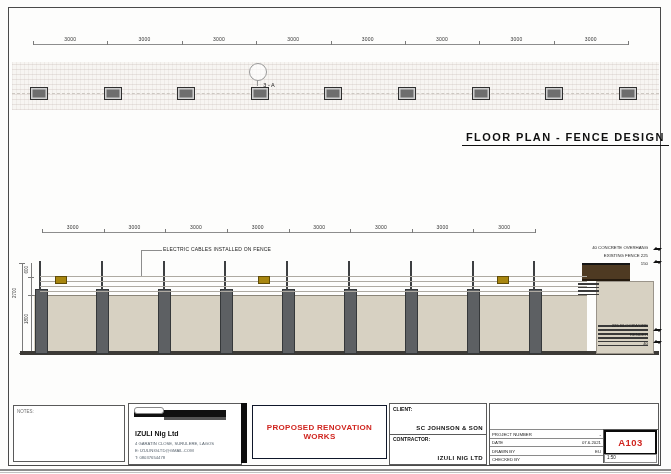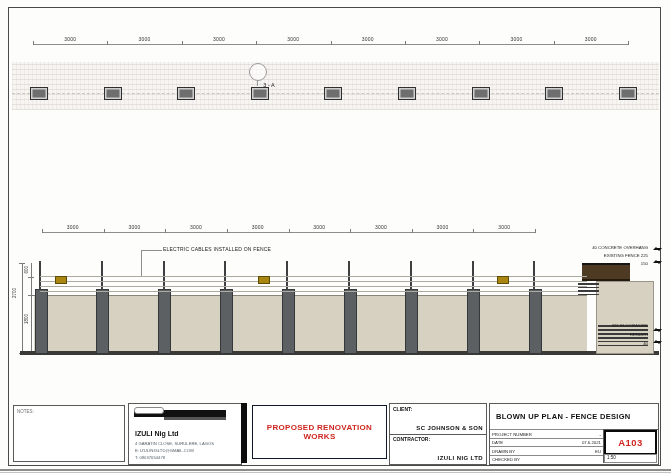--- a/index.html
+++ b/index.html
@@ -93,20 +93,21 @@
 <body>
 
 <div class="screen">
   <div class="sheet-border"></div>
 
   <div class="fp-band"></div>
   <div class="fp-centerline"></div>
   <div class="balloon"></div>
   <div class="balloon-leader"></div>
   <div class="balloon-label">3 - A</div>
+  <div class="view-title" id="fp-title">FLOOR PLAN - FENCE DESIGN</div>
 
   <div class="cable-note">ELECTRIC CABLES INSTALLED ON FENCE</div>
   <div class="leader-h"></div>
   <div class="leader-v"></div>
 
   <div class="vline" style="left:22px;top:263px;height:91px;"></div>
   <div class="htick" style="left:19px;top:263px;"></div>
   <div class="htick" style="left:19px;top:353px;"></div>
   <div class="vline" style="left:31px;top:263px;height:91px;"></div>
   <div class="htick" style="left:28px;top:277px;"></div>
@@ -241,21 +242,20 @@
       <div class="cc-value">SC JOHNSON &amp; SON</div>
     </div>
     <div class="cc-divider"></div>
     <div class="cc-row" style="top:30px;height:30px;">
       <div class="cc-label">CONTRACTOR:</div>
       <div class="cc-value">IZULI NIG LTD</div>
     </div>
   </div>
 
   <div class="tb-box" id="titlebox">
-    <div class="dwg-title">BLOWN UP PLAN - FENCE DESIGN</div>
     <div class="dwg-divider"></div>
     <div class="fields-right"></div>
     <div id="tb-fields" class="abs" style="left:0;top:25px;width:113px;height:35px;">
         <div class="field-row" style="top: 0px;">
           <div class="field-label">PROJECT NUMBER</div>
           <div class="field-value">-</div>
         </div>
         <div class="field-row" style="top: 8.5px;">
           <div class="field-label">DATE</div>
           <div class="field-value">07.6.2021</div>

